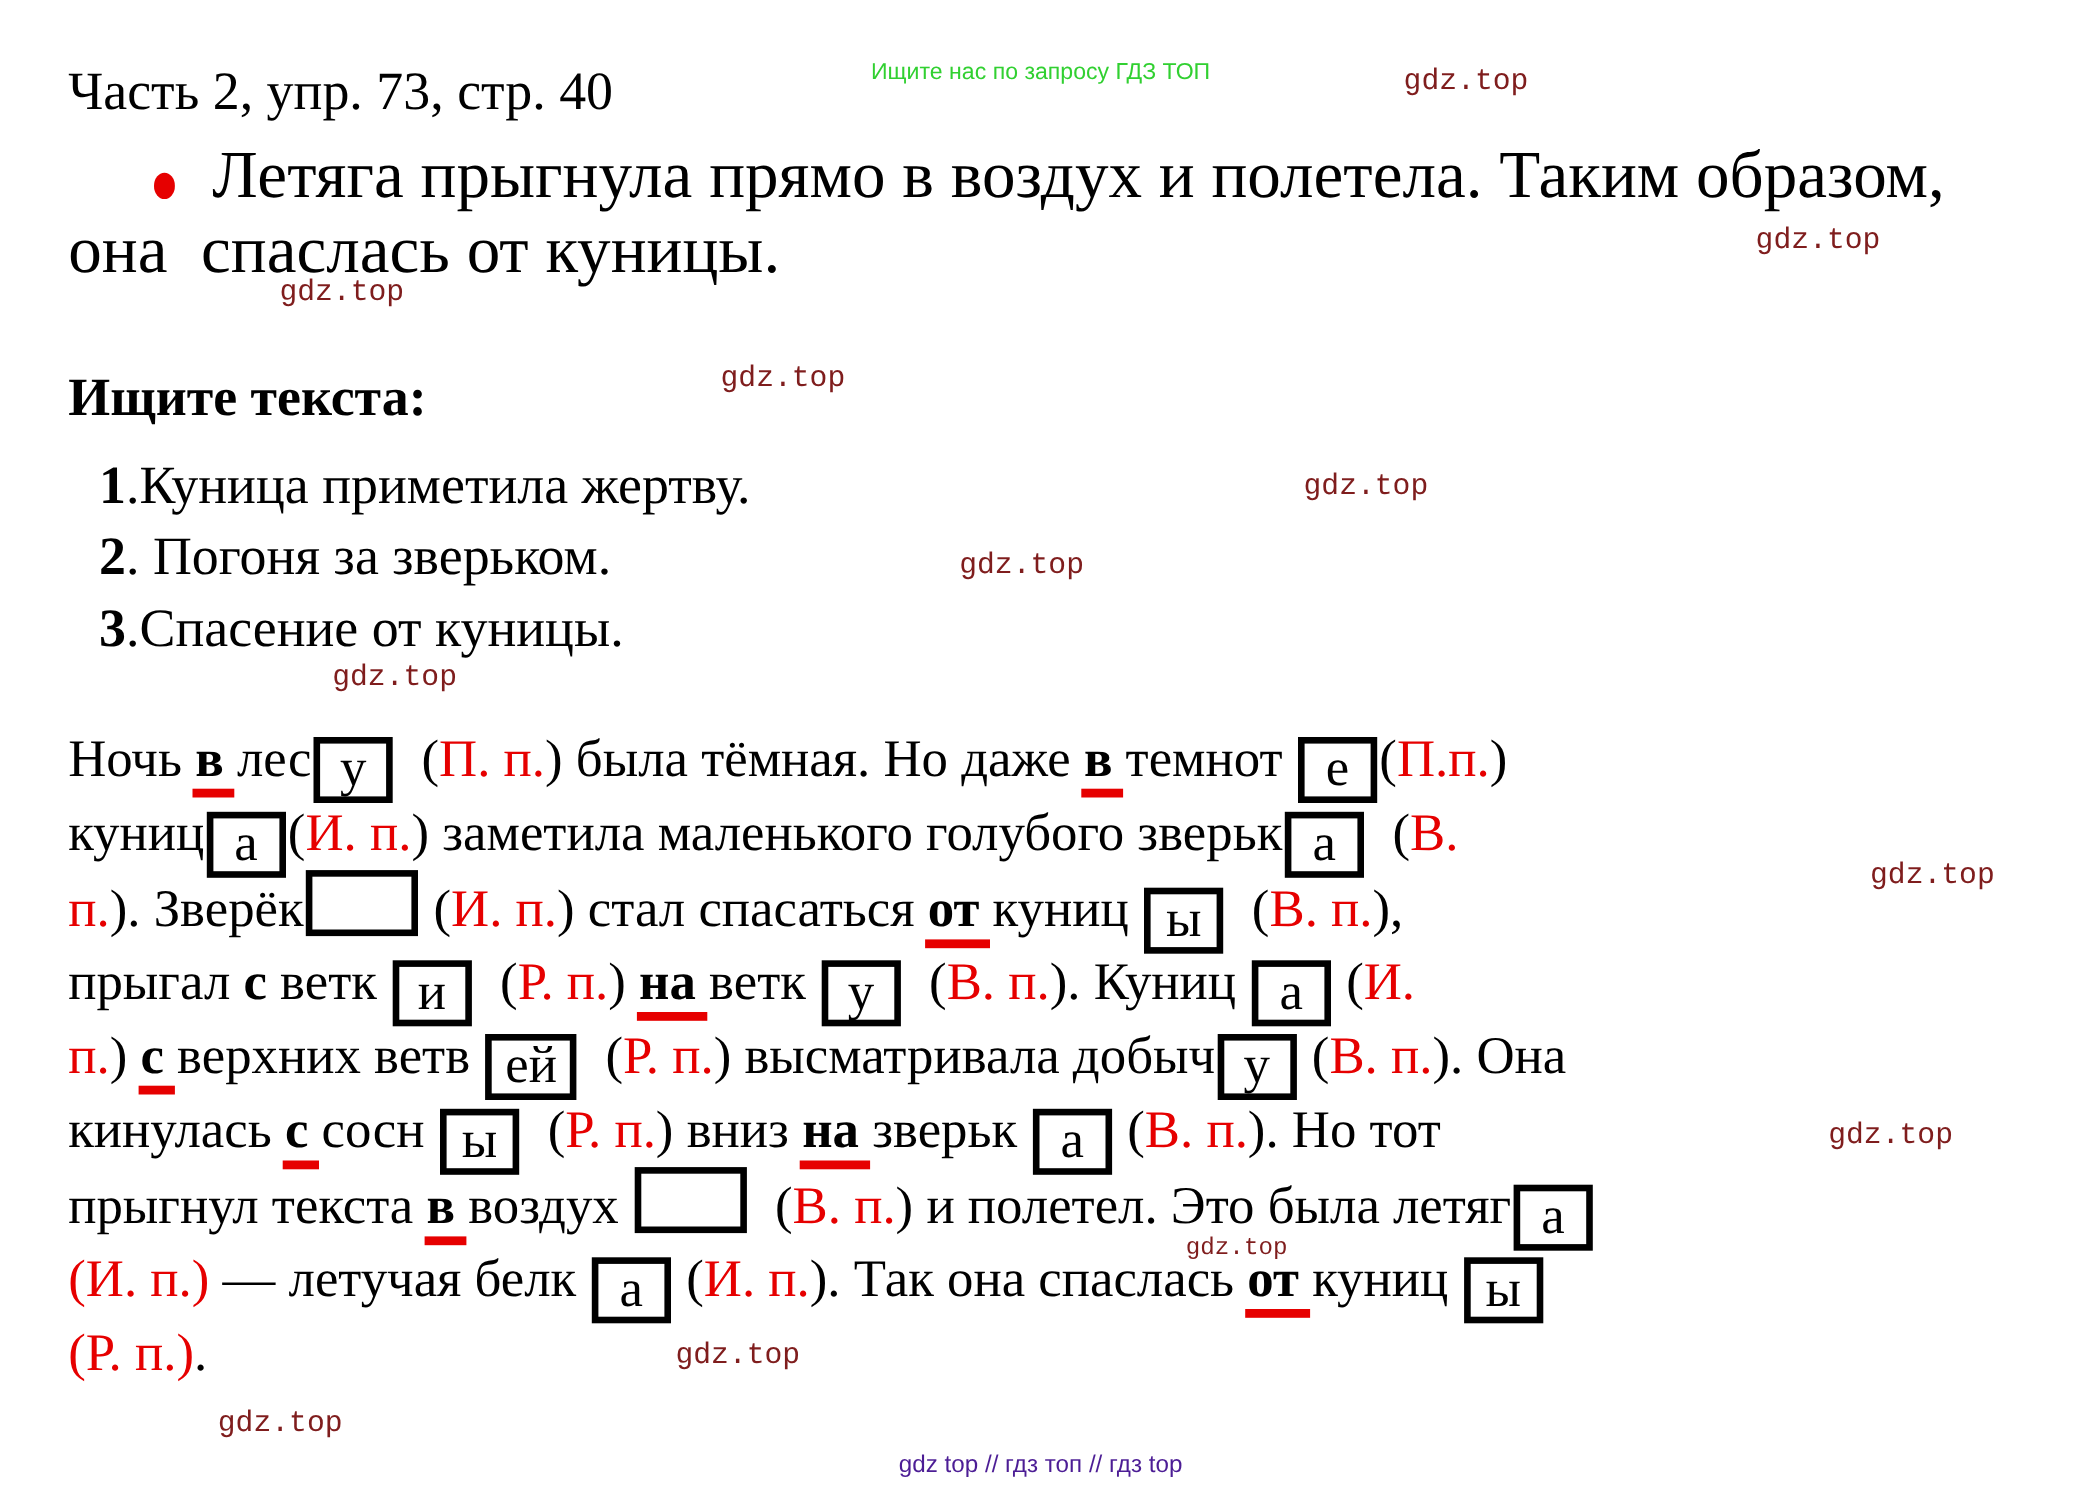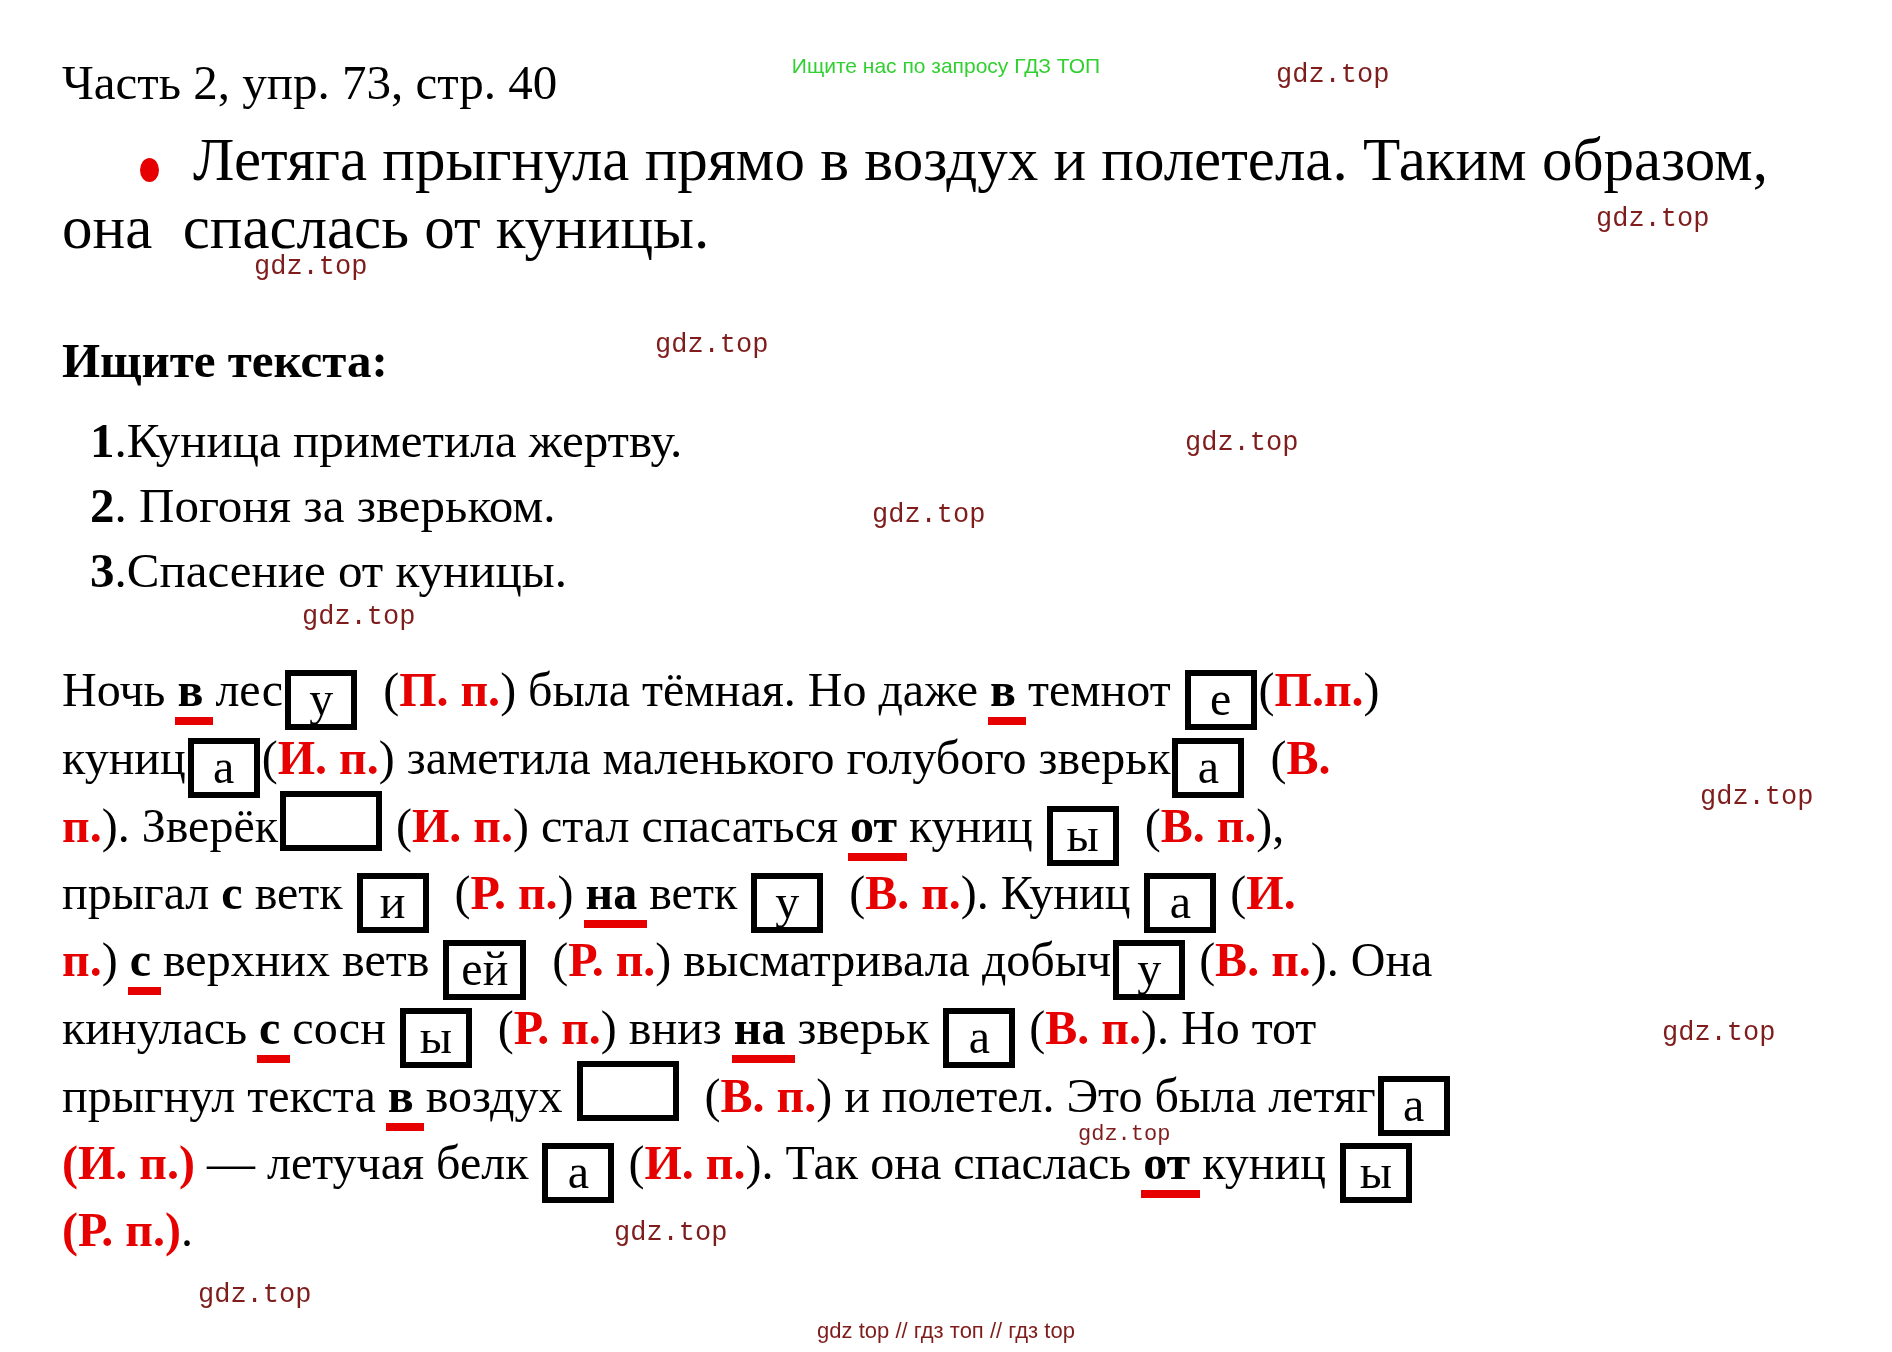--- a/index.html
+++ b/index.html
@@ -32,37 +32,37 @@
   .plan-num{font-weight:700;}
   .exercise{position:absolute;left:62px;top:656px;width:1800px;}
   .text-line{font-size:48px;height:67.5px;line-height:67.5px;white-space:pre;}
   .tk{white-space:pre;}
   .bold{font-weight:700;}
   .prep{
     font-weight:700;
     border-bottom:8px solid #e60000;
     padding:0 10px 1px 2px;margin-right:-10px;margin-left:-2px;
   }
-  .case-label{color:#e60000;font-weight:700;}
+  .case-label{color:#e60000;font-weight:400;}
   .ending-box{
     display:inline-block;border:6px solid #000;height:48px;line-height:46px;
     min-width:36px;padding:0 12px;text-align:center;vertical-align:-9px;
     margin:0 2px;
   }
   .ending-box.empty{width:66px;}
   .watermark{
     position:absolute;
     font-family:Liberation Mono, monospace;
     font-size:27px;color:#7f1d1d;
   }
   .watermark.small{font-size:22px;}
   .footer{
     position:absolute;top:1318px;left:0;width:100%;text-align:center;
     font-family:"Liberation Sans","DejaVu Sans",sans-serif;
-    font-size:22px;color:#7f1d1d;
+    font-size:22px;color:#4c1d95;
   }
 </style>
 </head>
 <body>
 
 <div class="promo">Ищите нас по запросу ГДЗ ТОП</div>
 
 <div class="title">Часть 2, упр. 73, стр. 40</div>
 
 <div class="answer">

